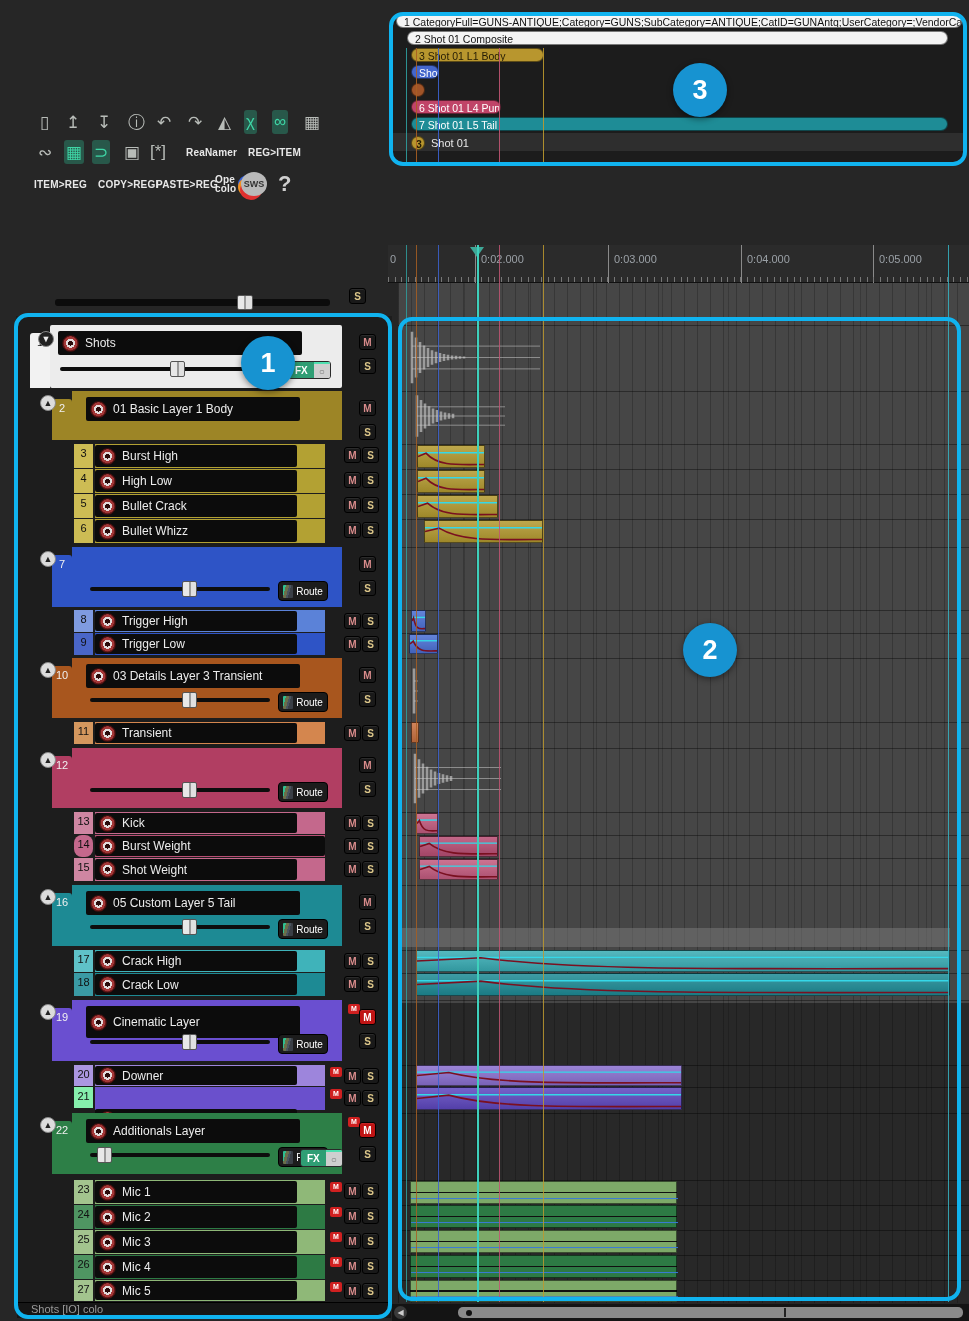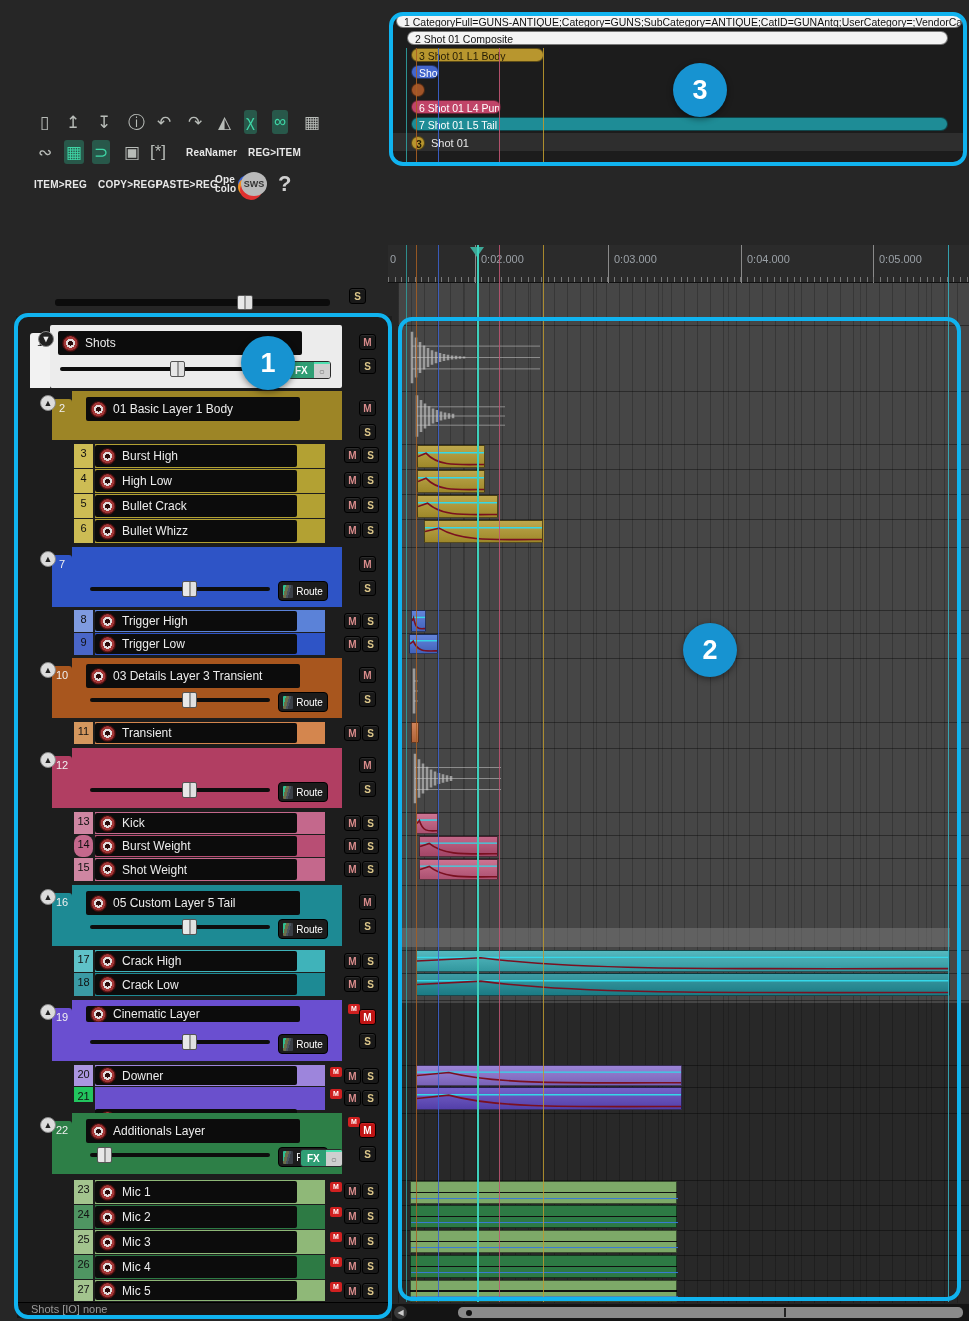--- a/index.html
+++ b/index.html
@@ -541,21 +541,21 @@
       <div class="abs" style="left: 79px; top: 496px; width: 230px; height: 22px; background: rgb(196, 104, 140);"></div>
       <div class="tname" style="left: 79px; top: 497px; width: 202px; height: 20px;">
         <div class="rec"></div>
         <div>Kick</div>
       </div>
       <div class="mbtn" style="left: 328px; top: 499px;">M</div>
       <div class="sbtn" style="left: 346px; top: 499px;">S</div>
       <div class="trow" style="left: 0px; top: 519px; width: 376px; height: 23px;"></div>
       <div class="numtab" style="left: 58px; top: 519px; width: 19px; height: 22px; background: rgb(196, 104, 140); border-radius: 8px;">14</div>
       <div class="abs" style="left: 79px; top: 519px; width: 230px; height: 22px; background: rgb(184, 78, 116);"></div>
-      <div class="tname" style="left: 79px; top: 520px; width: 202px; height: 20px;">
+      <div class="tname" style="left: 79px; top: 520px; width: 230px; height: 20px;">
         <div class="rec"></div>
         <div>Burst Weight</div>
       </div>
       <div class="mbtn" style="left: 328px; top: 522px;">M</div>
       <div class="sbtn" style="left: 346px; top: 522px;">S</div>
       <div class="trow" style="left: 0px; top: 542px; width: 376px; height: 24px;"></div>
       <div class="numtab" style="left: 58px; top: 542px; width: 19px; height: 23px; background: rgb(207, 134, 162); border-radius: 0px;">15</div>
       <div class="abs" style="left: 79px; top: 542px; width: 230px; height: 23px; background: rgb(196, 104, 140);"></div>
       <div class="tname" style="left: 79px; top: 543px; width: 202px; height: 21px;">
         <div class="rec"></div>
@@ -595,21 +595,21 @@
       <div class="tname" style="left: 79px; top: 658px; width: 202px; height: 21px;">
         <div class="rec"></div>
         <div>Crack Low</div>
       </div>
       <div class="mbtn" style="left: 328px; top: 660px;">M</div>
       <div class="sbtn" style="left: 346px; top: 660px;">S</div>
       <div class="trow" style="left: 0px; top: 684px; width: 376px; height: 63px;"></div>
       <div class="abs" style="left: 56px; top: 684px; width: 270px; height: 61px; background: rgb(106, 79, 208);"></div>
       <div class="numtab" style="left: 36px; top: 692px; width: 20px; height: 53px; background: rgb(106, 79, 208); color: rgb(240, 240, 240);">19</div>
       <div class="collapse" style="left: 24px; top: 688px;">▲</div>
-      <div class="tname" style="left: 70px; top: 690px; width: 214px; height: 16px; text-align: center;">
+      <div class="tname" style="left: 70px; top: 690px; width: 214px; height: 32px; text-align: center;">
         <div class="rec"></div>
         <div>Cinematic Layer</div>
       </div>
       <div class="slider" style="left: 74px; top: 724px; width: 180px; height: 4px;">
         <div class="shandle" style="left: 92.4px;"></div>
       </div>
       <div class="routebtn" style="left: 262px; top: 718px;">
         <div class="routeicon"></div>
         <span>Route</span>
       </div>
@@ -620,21 +620,21 @@
       <div class="numtab" style="left: 58px; top: 749px; width: 19px; height: 21px; background: rgb(171, 150, 224); border-radius: 0px;">20</div>
       <div class="abs" style="left: 79px; top: 749px; width: 230px; height: 21px; background: rgb(157, 133, 220);"></div>
       <div class="tname" style="left: 79px; top: 750px; width: 202px; height: 19px;">
         <div class="rec"></div>
         <div>Downer</div>
       </div>
       <div class="badge" style="left: 314px; top: 751px;">M</div>
       <div class="mbtn" style="left: 328px; top: 752px;">M</div>
       <div class="sbtn" style="left: 346px; top: 752px;">S</div>
       <div class="trow" style="left: 0px; top: 771px; width: 376px; height: 24px;"></div>
-      <div class="numtab" style="left: 58px; top: 771px; width: 19px; height: 15px; background: #22c55e; border-radius: 0px;">21</div>
+      <div class="numtab" style="left: 58px; top: 771px; width: 19px; height: 21px; background: #86efac; border-radius: 0px;">21</div>
       <div class="abs" style="left: 79px; top: 771px; width: 230px; height: 23px; background: rgb(106, 80, 204);"></div>
       <div class="tname" style="left: 79px; top: 793px; width: 202px; height: 21px;">
         <div class="rec"></div>
         <div>Big Burst</div>
       </div>
       <div class="badge" style="left: 314px; top: 773px;">M</div>
       <div class="mbtn" style="left: 328px; top: 774px;">M</div>
       <div class="sbtn" style="left: 346px; top: 774px;">S</div>
       <div class="trow" style="left: 0px; top: 797px; width: 376px; height: 63px;"></div>
       <div class="abs" style="left: 56px; top: 797px; width: 270px; height: 61px; background: rgb(45, 127, 71);"></div>
@@ -702,21 +702,21 @@
       <div class="numtab" style="left: 58px; top: 964px; width: 19px; height: 21px; background: rgb(163, 196, 142); border-radius: 0px;">27</div>
       <div class="abs" style="left: 79px; top: 964px; width: 230px; height: 21px; background: rgb(143, 184, 120);"></div>
       <div class="tname" style="left: 79px; top: 965px; width: 202px; height: 19px;">
         <div class="rec"></div>
         <div>Mic 5</div>
       </div>
       <div class="badge" style="left: 314px; top: 966px;">M</div>
       <div class="mbtn" style="left: 328px; top: 967px;">M</div>
       <div class="sbtn" style="left: 346px; top: 967px;">S</div>
     </div>
-    <div id="statusbar">Shots [IO] none</div>
+    <div id="statusbar">Shots [IO] colo</div>
     <div id="hscroll">
       <div class="abs" style="left: 2px; top: 2px; width: 13px; height: 13px; background: rgb(58, 58, 58); border-radius: 50%; color: rgb(204, 204, 204); font-size: 8px; text-align: center; line-height: 13px;">◀</div>
       <div class="abs" style="left: 66px; top: 3px; width: 505px; height: 11px; background: rgb(138, 138, 138); border-radius: 5px;"></div>
       <div class="abs" style="left: 74px; top: 6px; width: 6px; height: 6px; background: rgb(17, 17, 17); border-radius: 50%;"></div>
       <div class="abs" style="left: 392px; top: 4px; width: 2px; height: 9px; background: rgb(34, 34, 34);"></div>
     </div>
     <div class="anno-border" style="left: 14px; top: 313px; width: 378px; height: 1006px;"></div>
     <div class="anno-border" style="left: 398px; top: 317px; width: 563px; height: 984px;"></div>
     <div class="anno-border" style="left: 389px; top: 12px; width: 578px; height: 154px;"></div>
     <div class="anno-circle" style="left: 241px; top: 336px;">1</div>

